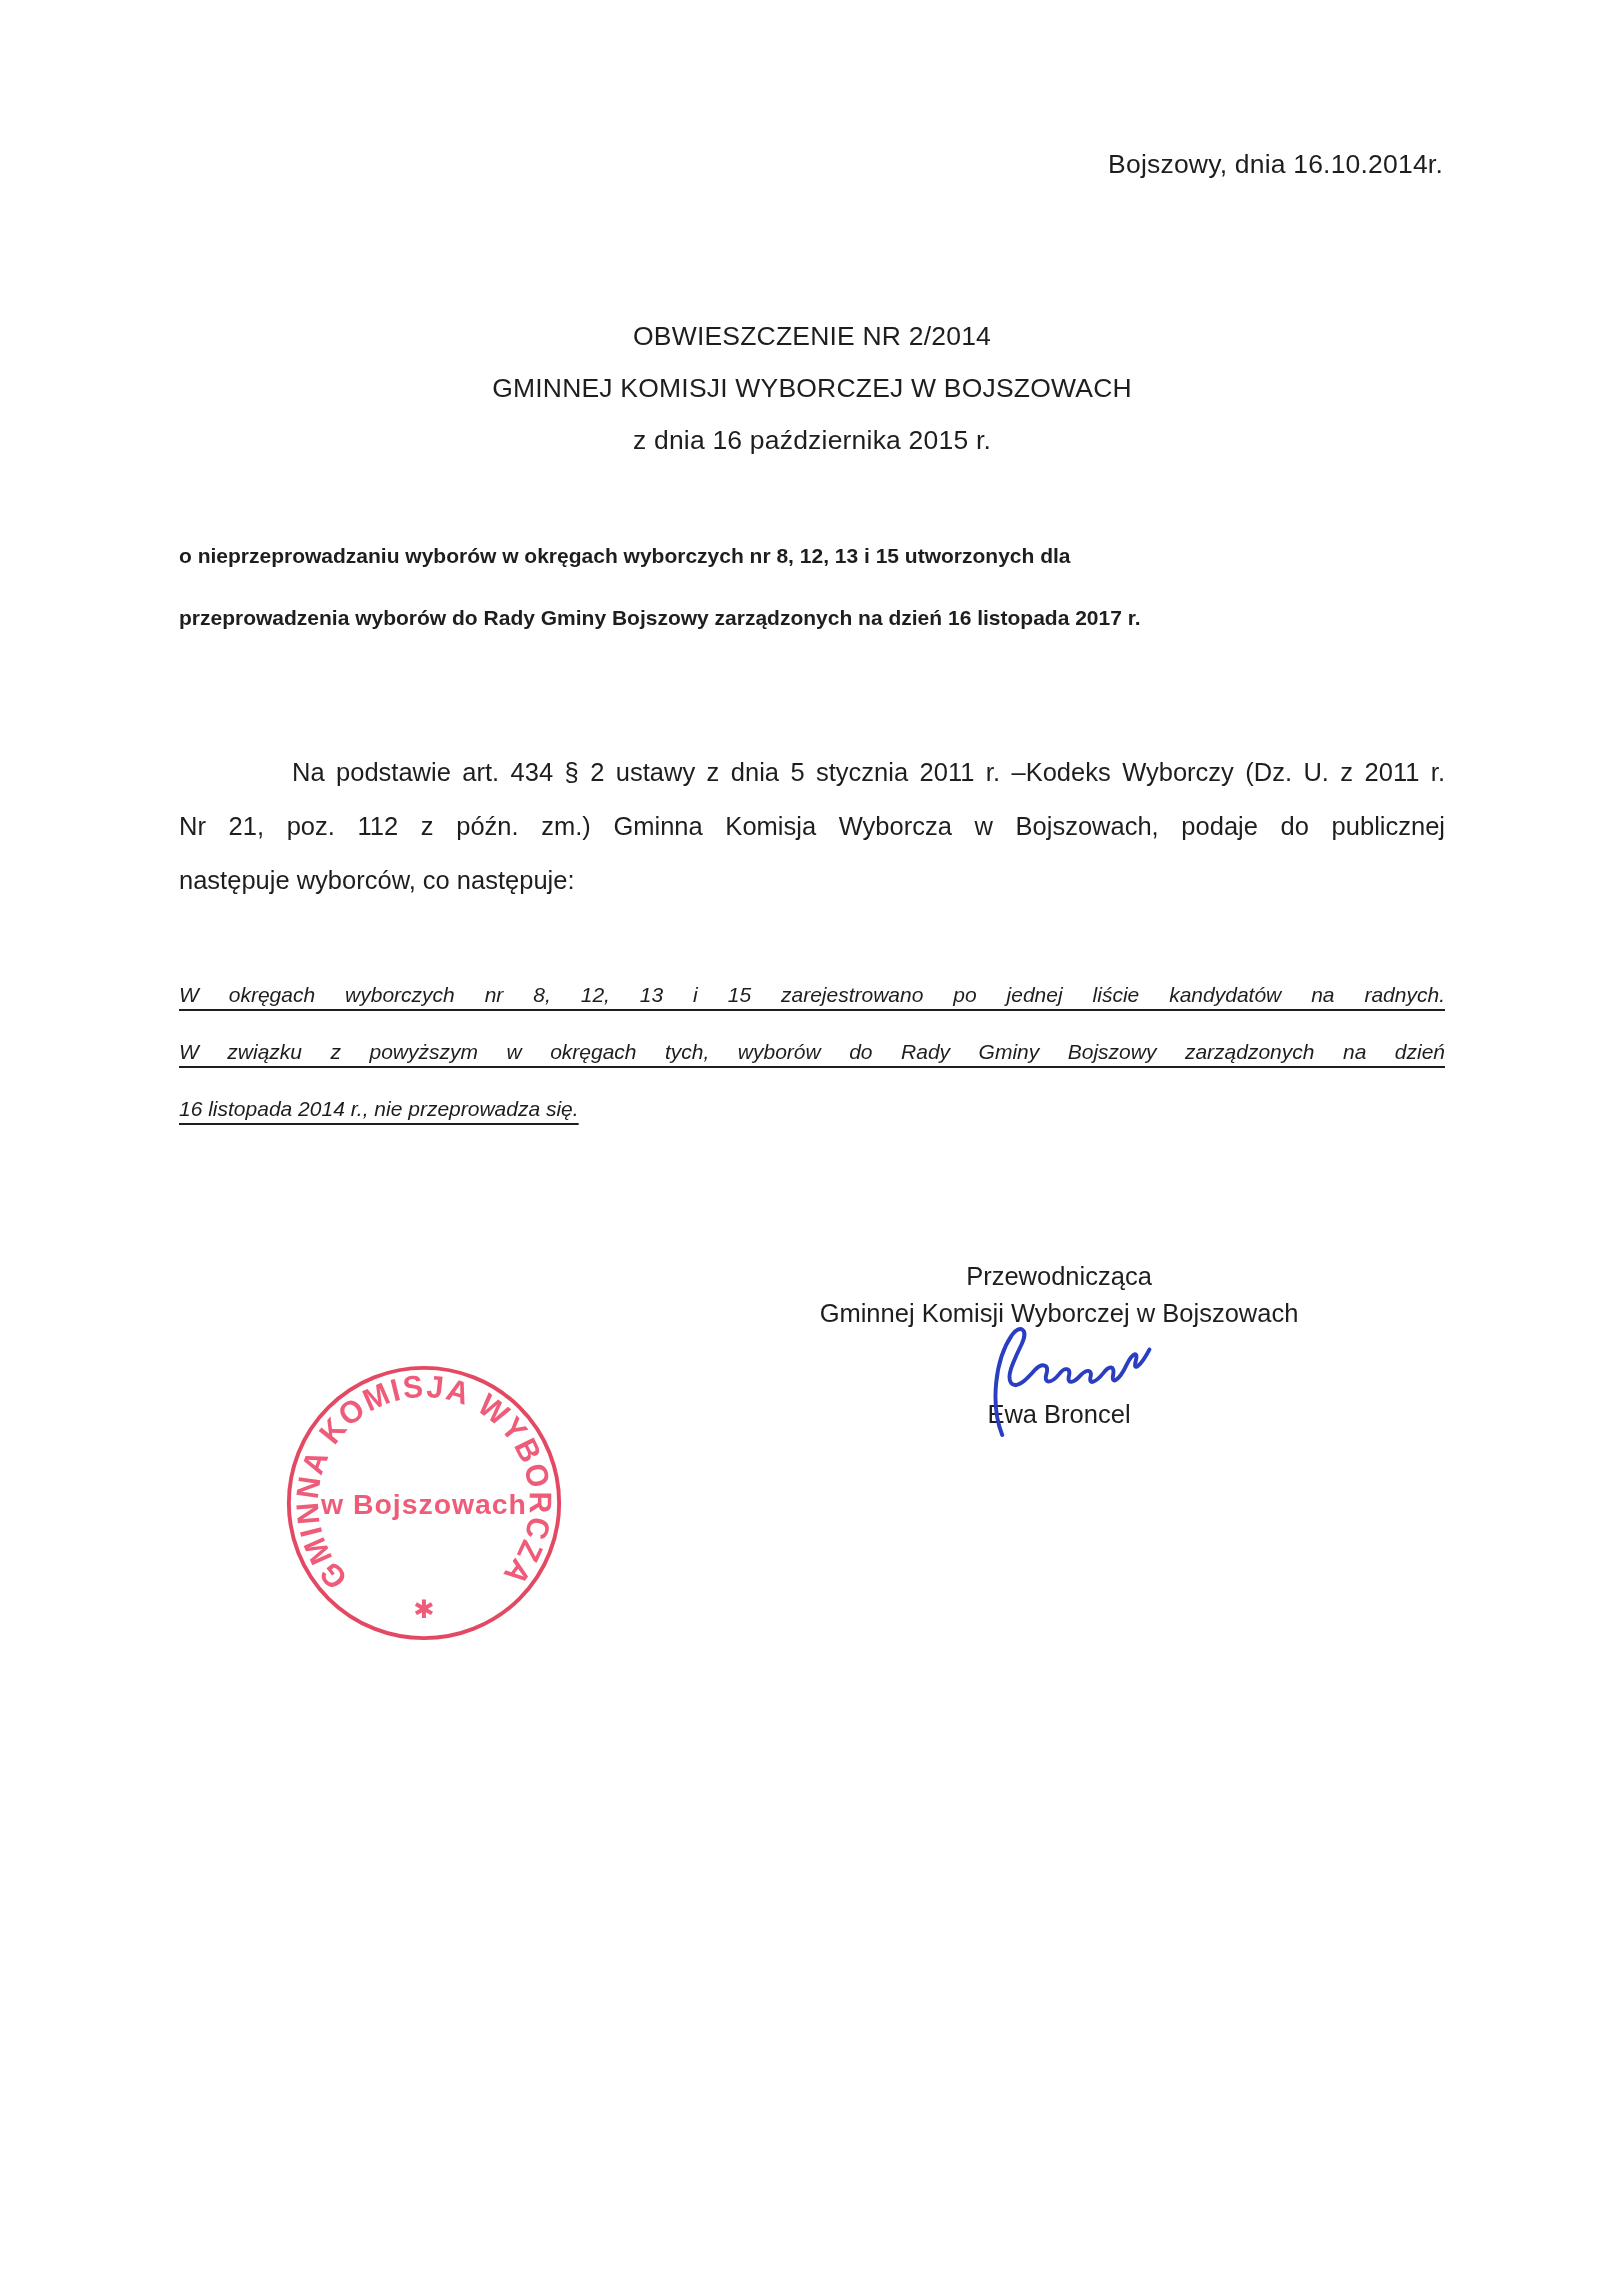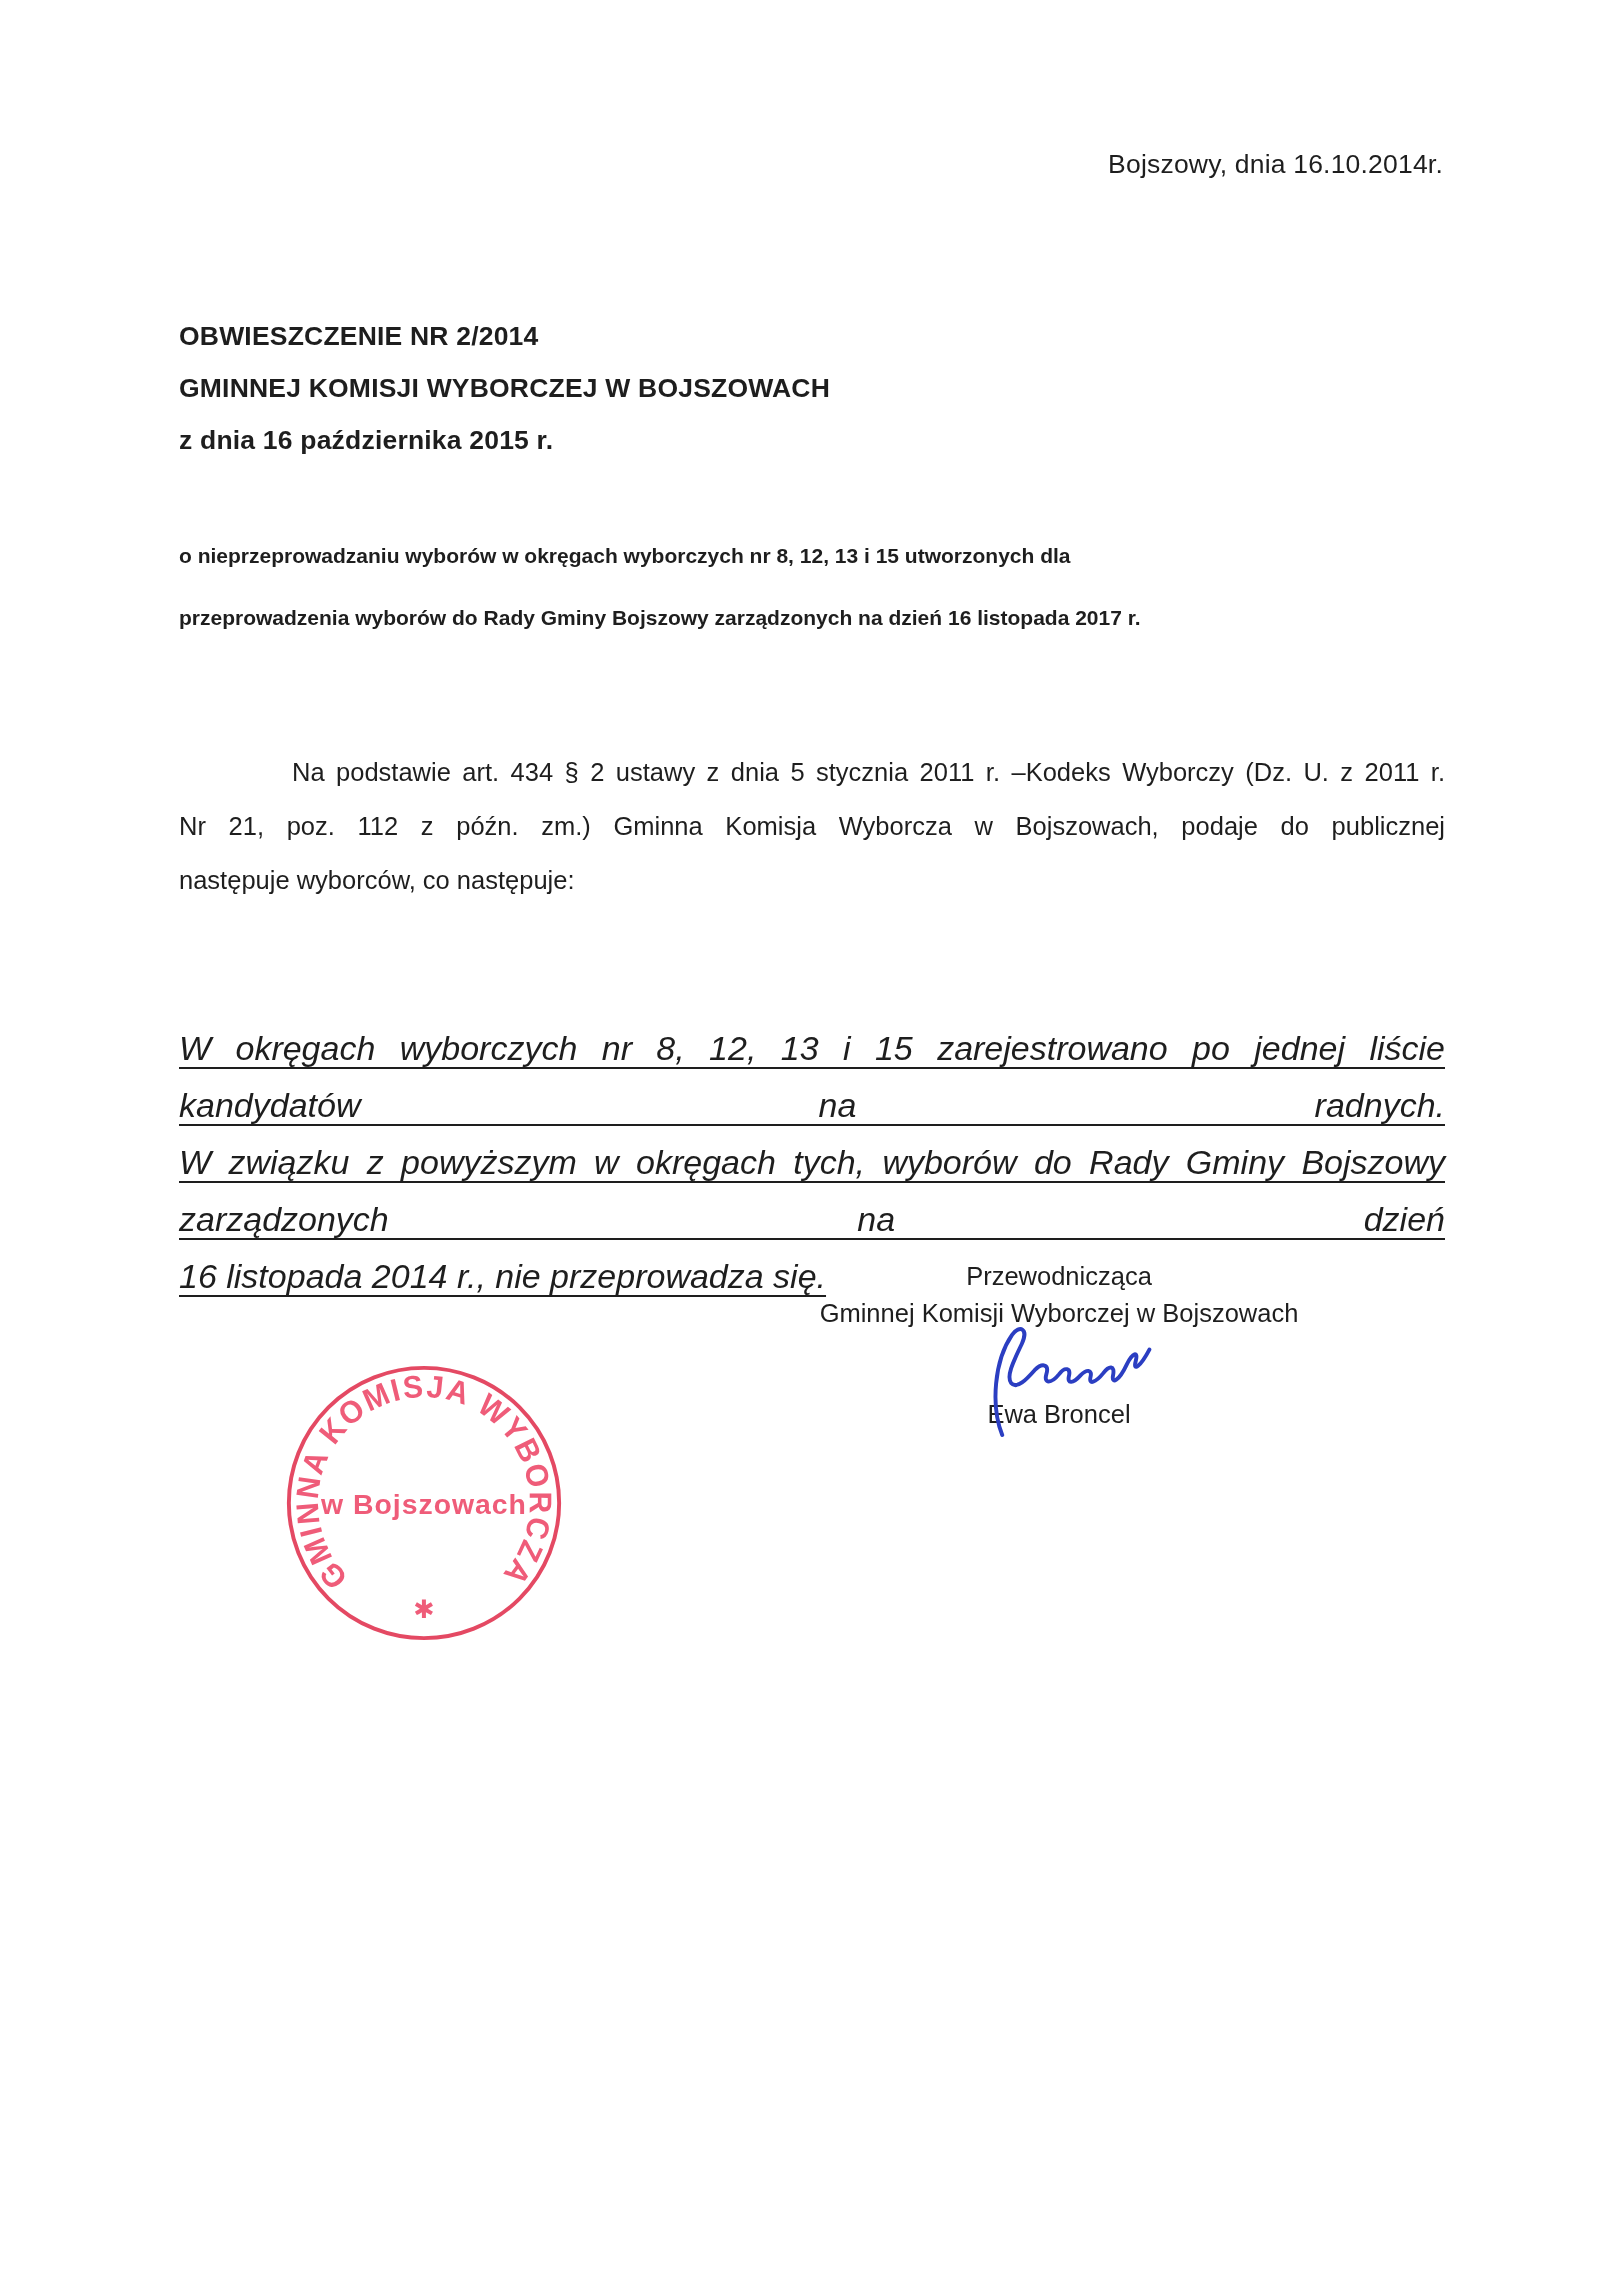--- a/index.html
+++ b/index.html
@@ -21,22 +21,22 @@
     top: 149px;
     right: 177px;
     font-size: 26.5px;
     letter-spacing: 0.2px;
   }
   .title-block {
     position: absolute;
     top: 310px;
     left: 179px;
     width: 1266px;
-    text-align: left;
-    font-weight: 700;
+    text-align: center;
+    font-weight: 400;
     font-size: 26.5px;
     line-height: 52px;
     letter-spacing: 0.2px;
   }
   .subject-block {
     position: absolute;
     top: 525px;
     left: 179px;
     width: 1266px;
     font-weight: 700;
@@ -47,24 +47,24 @@
   .body-block {
     position: absolute;
     top: 745px;
     left: 179px;
     width: 1266px;
     font-size: 25.5px;
     line-height: 54px;
   }
   .resolution-block {
     position: absolute;
-    top: 1020px;
+    top: 966px;
     left: 179px;
     width: 1266px;
-    font-size: 34px;
+    font-size: 21px;
     line-height: 57px;
     font-style: italic;
     font-weight: 500;
   }
   .resolution-block .line {
     text-decoration: underline;
     text-decoration-thickness: 2px;
     text-underline-offset: 6.9px;
   }
   .just {

